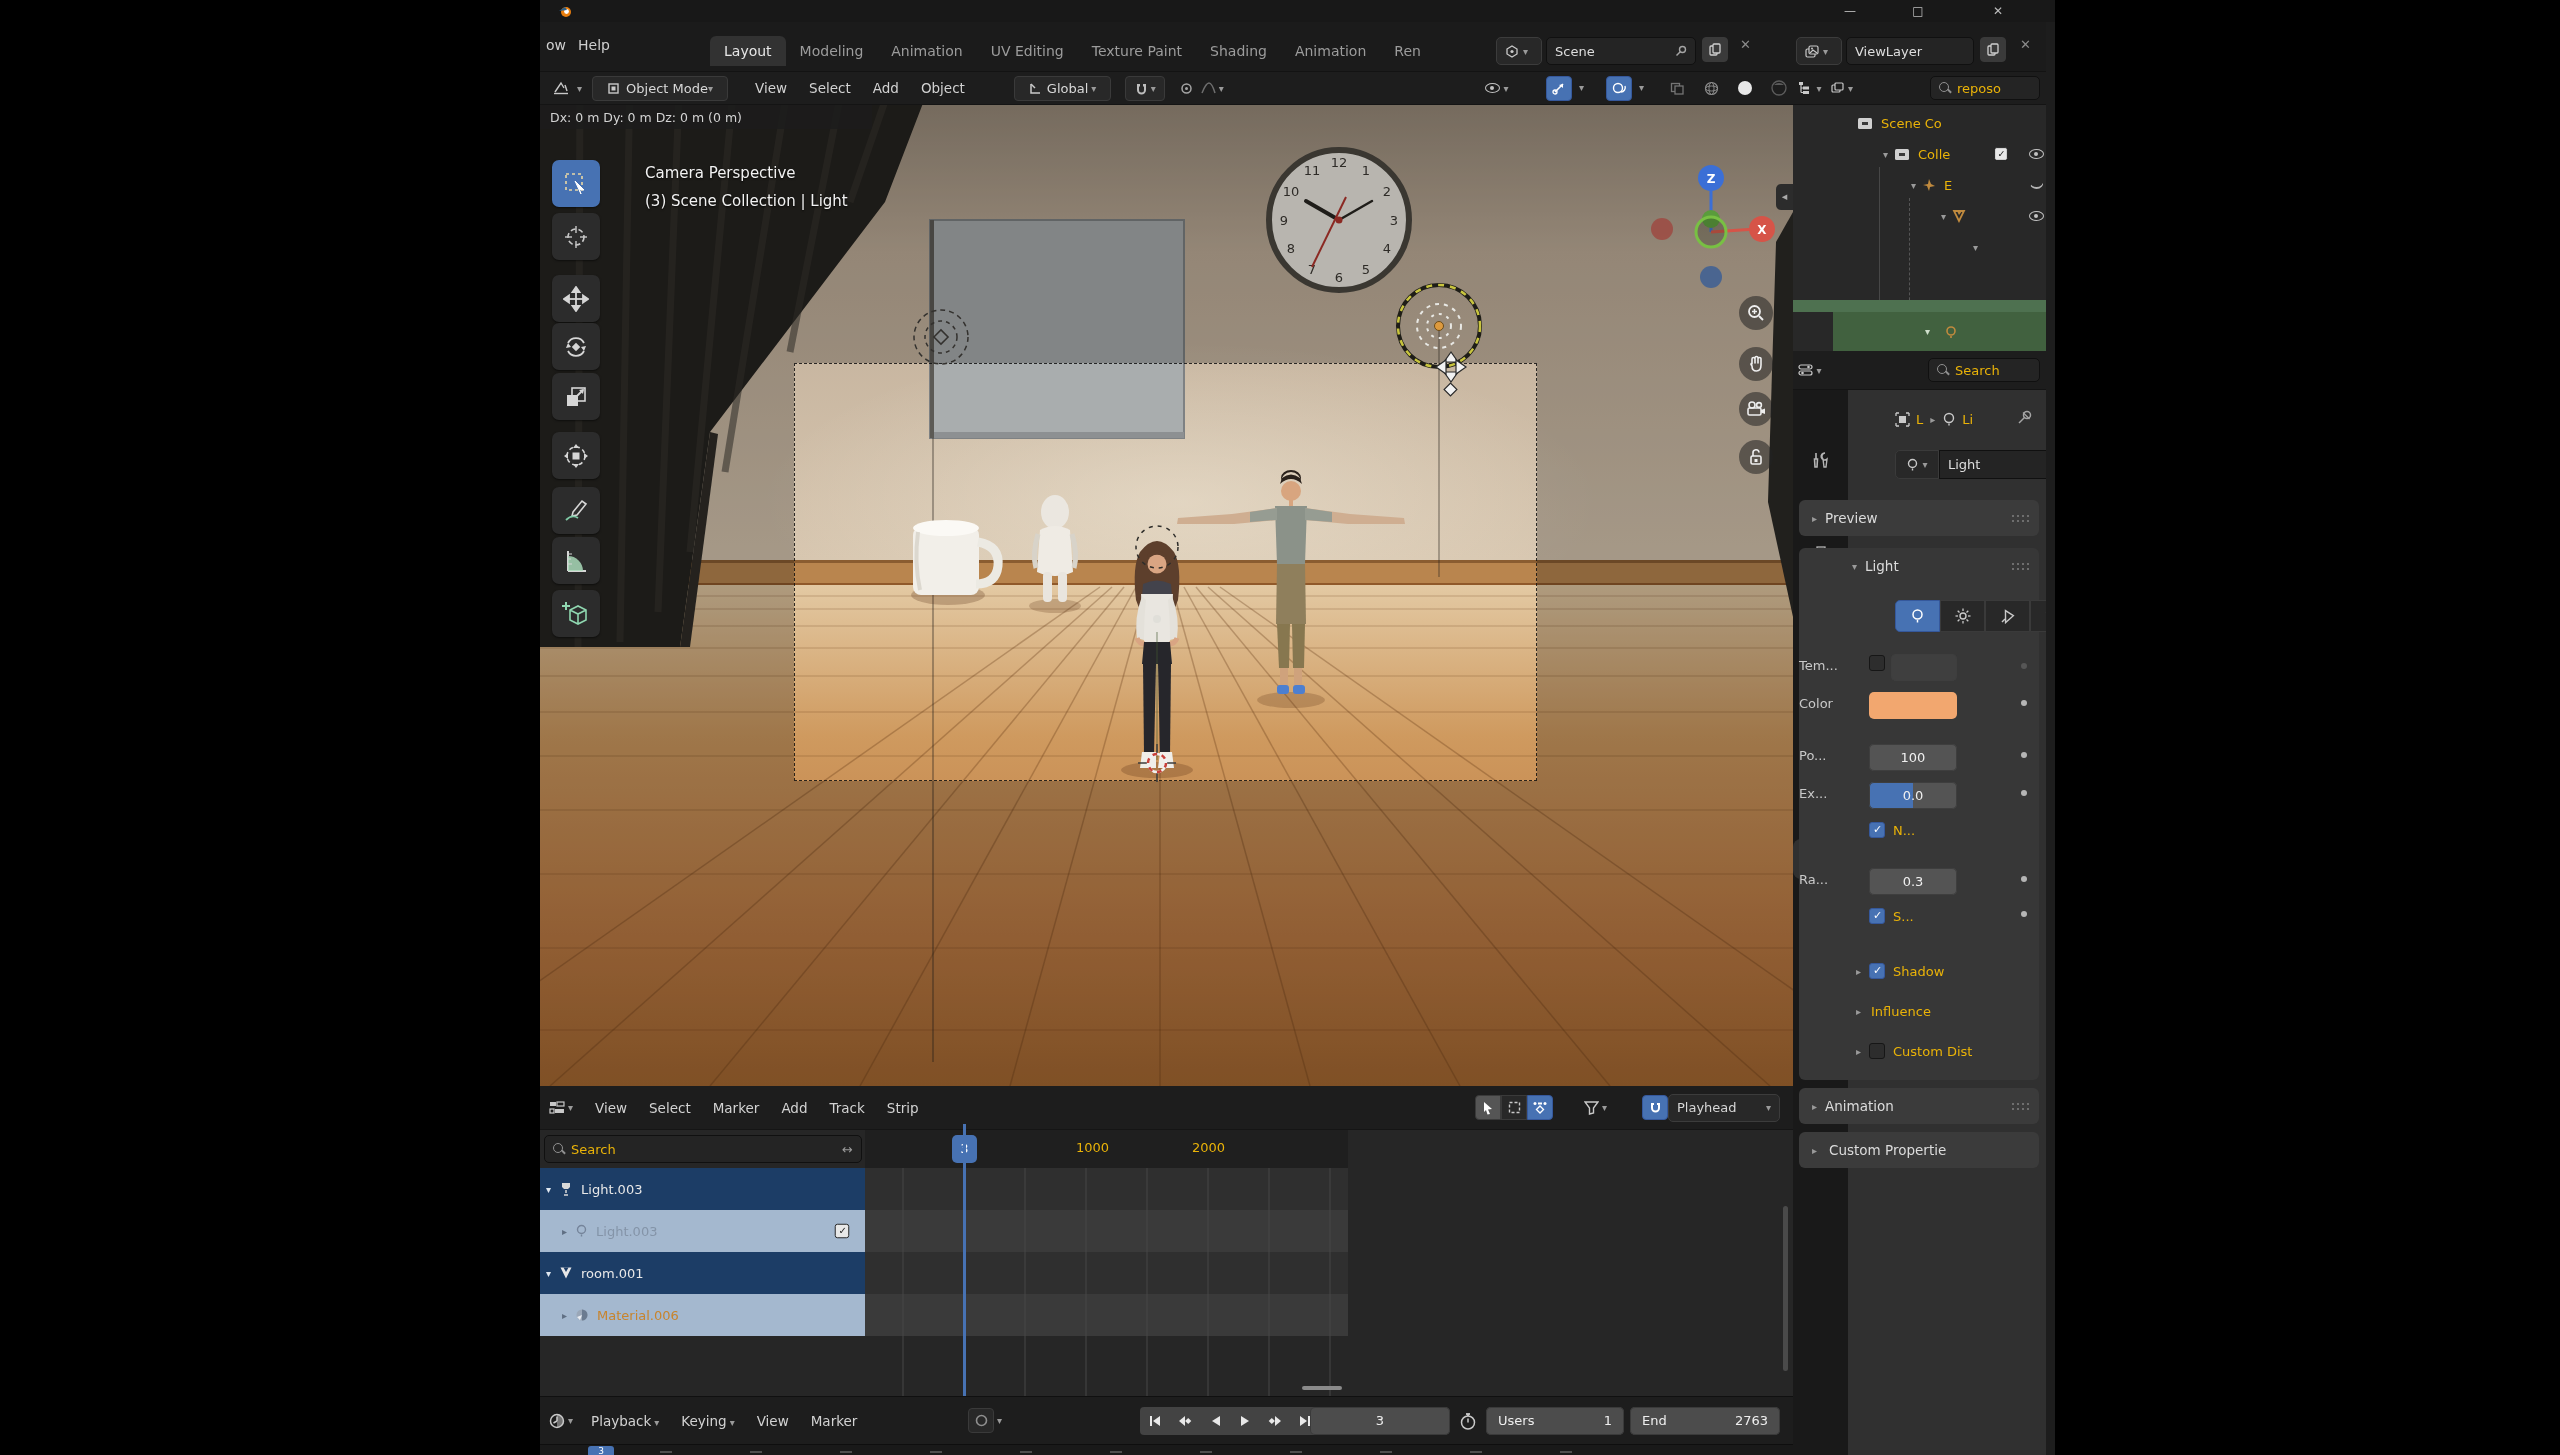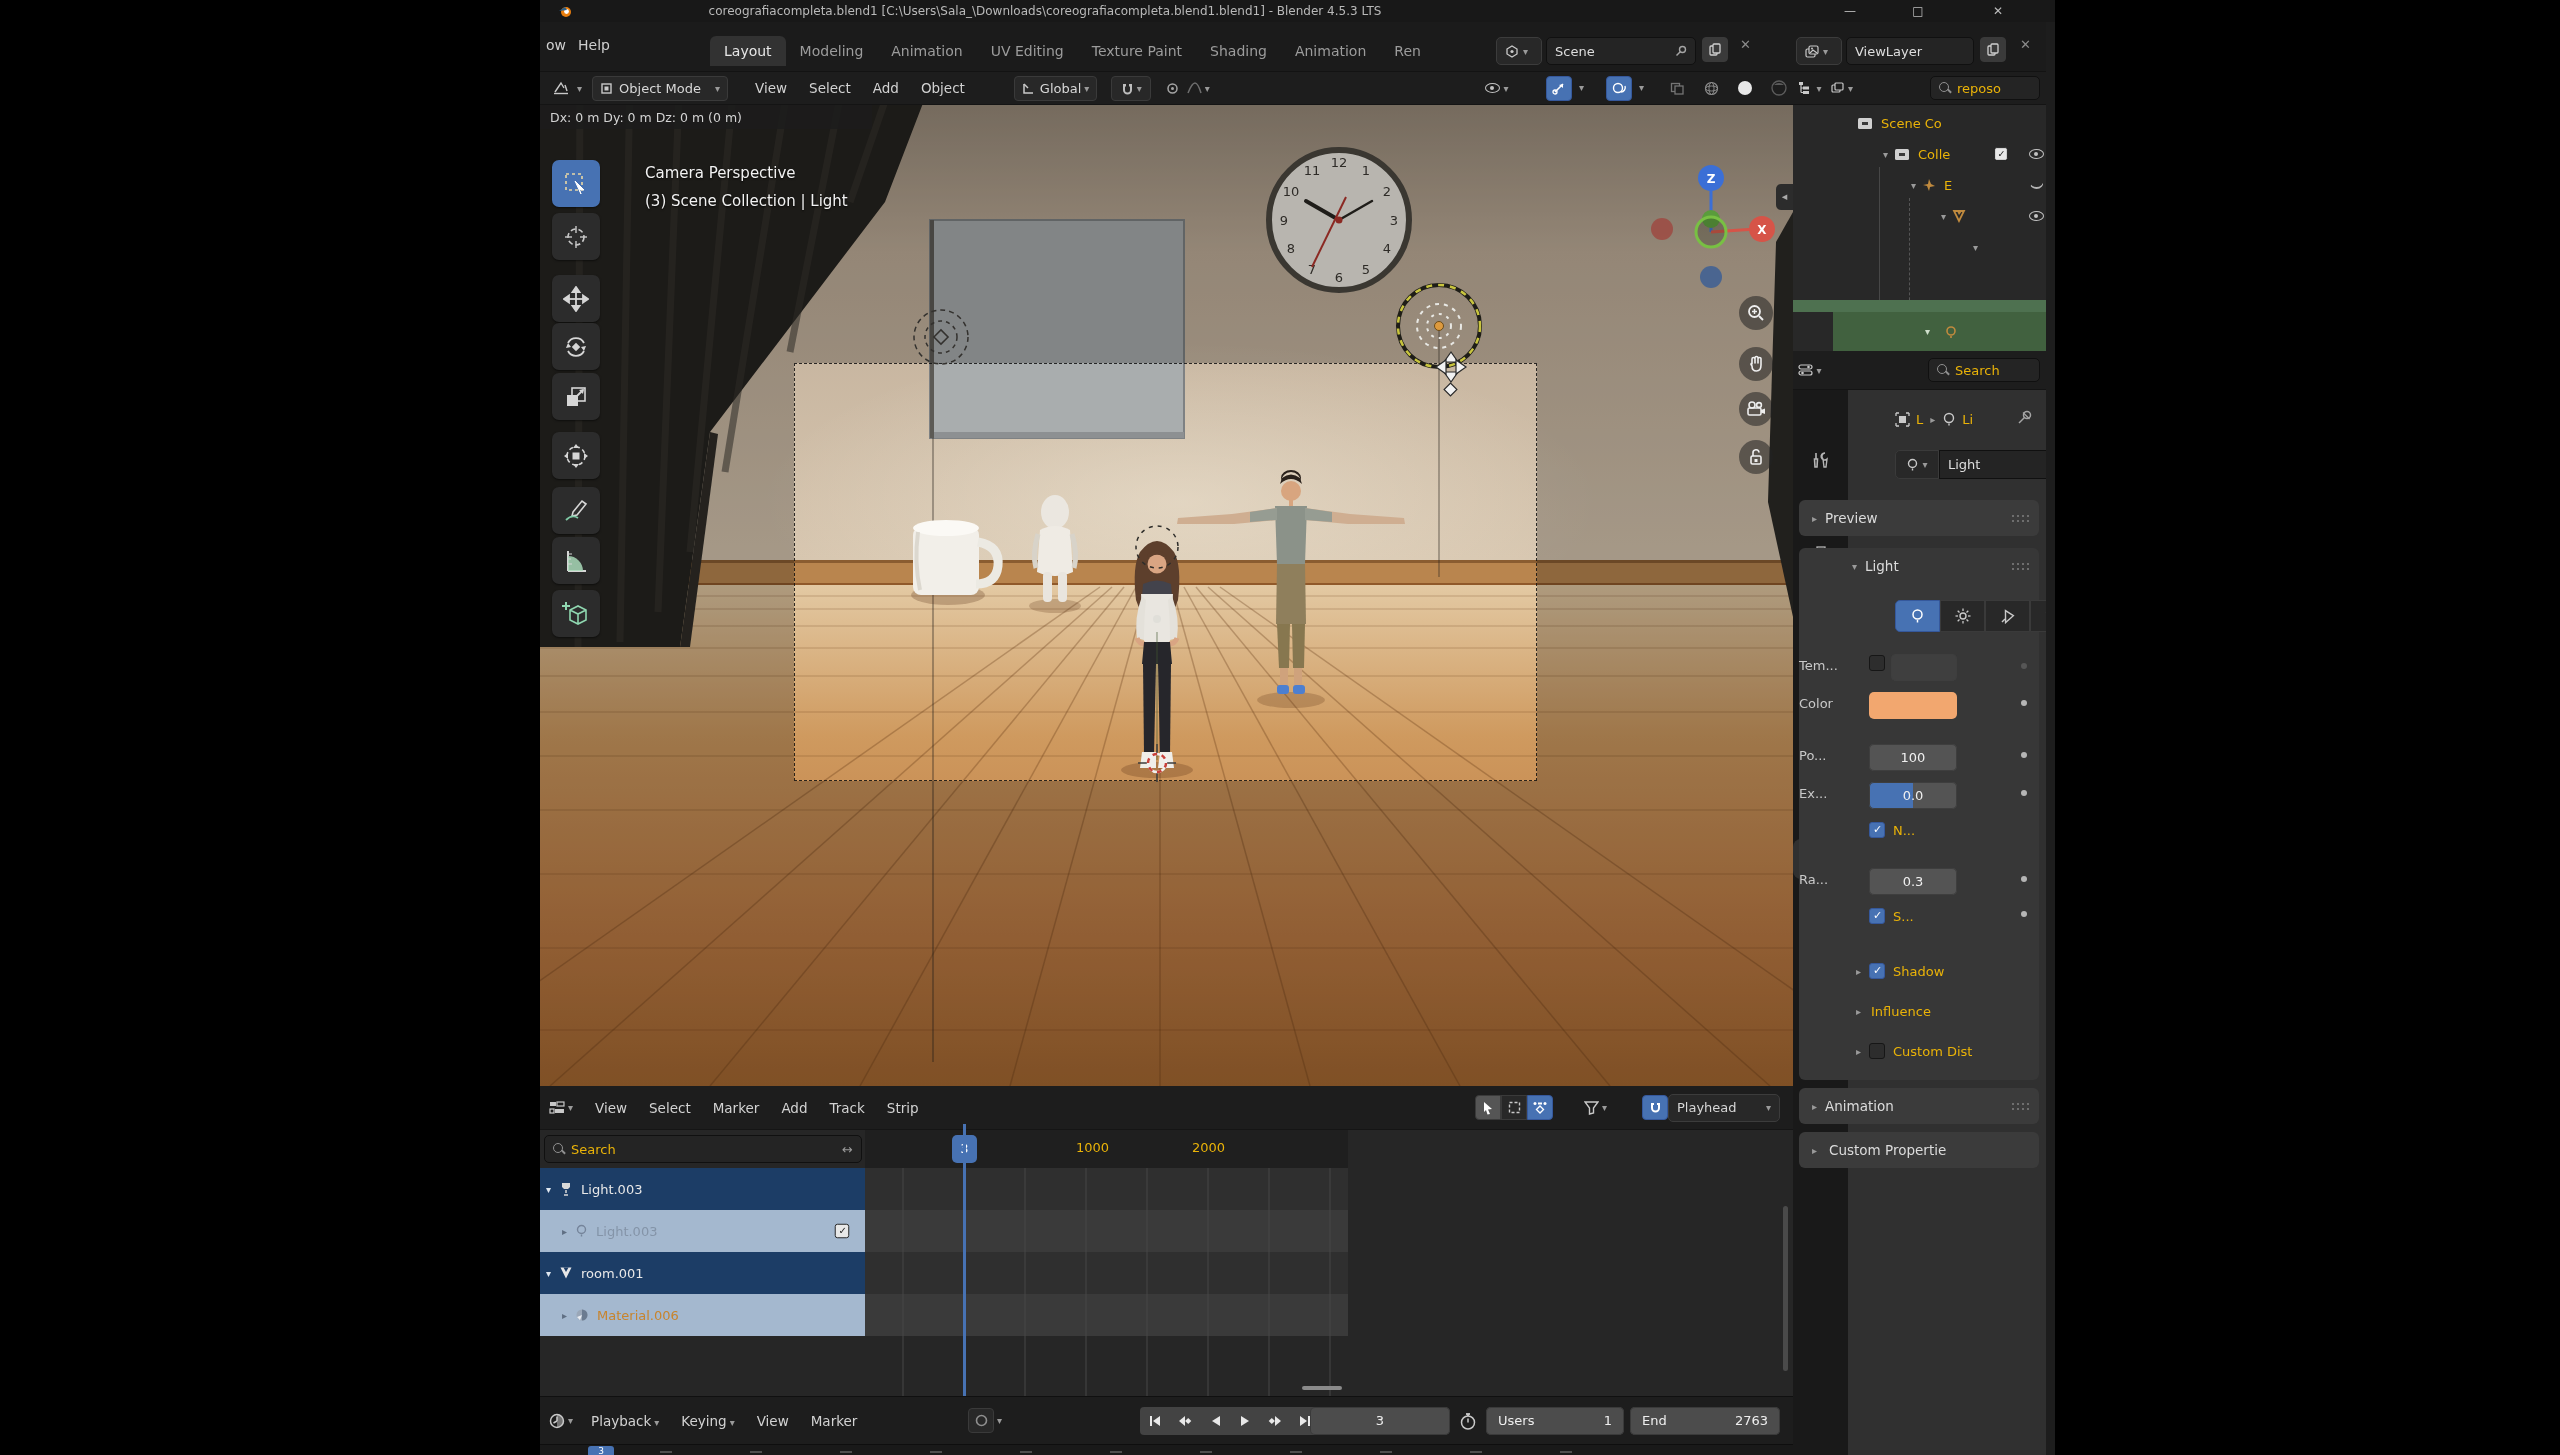--- a/index.html
+++ b/index.html
@@ -36,21 +36,21 @@
   .cb.light::after{content:"✓";position:absolute;left:3px;top:0;color:#222;font-size:11px;font-weight:bold;}
   .grip{display:inline-block;width:17px;height:7px;position:relative;}
   .grip::before{content:"";position:absolute;left:0;top:0;width:2px;height:2px;background:#6e6e6e;box-shadow:5px 0 #6e6e6e,10px 0 #6e6e6e,15px 0 #6e6e6e,0 5px #6e6e6e,5px 5px #6e6e6e,10px 5px #6e6e6e,15px 5px #6e6e6e;}
   .dot{display:inline-block;width:6px;height:6px;border-radius:50%;background:#b5b5b5;}
   .dot.dim{background:#565656;}
   .row{display:flex;align-items:center;margin-left:40px;}
   
   .vp{left:0;top:72px;width:1253px;height:1014px;overflow:hidden;background:#39352f;}
   .vp-head{left:0;top:0;width:1253px;height:33px;background:#1d1d1d;border-bottom:1px solid #141414;z-index:30;display:flex;align-items:center;}
   .menu-item{color:#d2d2d2;font-size:13.5px;padding:0 11px;}
-  .hbtn{height:25px;display:flex;align-items:center;background:#282828;border:1px solid #3a3a3a;border-radius:4px;padding:0 7px;color:#d8d8d8;font-size:13px;}
+  .hbtn{height:25px;display:flex;align-items:center;background:#282828;border:1px solid #3a3a3a;border-radius:4px;padding:0 14px;color:#d8d8d8;font-size:13px;}
   .hicon{width:26px;height:25px;background:#282828;border:1px solid #3a3a3a;border-radius:4px;display:flex;align-items:center;justify-content:center;}
   .hicon.blue{background:#4772b3;border-color:#35589c;}
   .hicon.flat{background:transparent;border-color:transparent;}
   .dx-bar{left:0;top:33px;width:332px;height:24px;background:rgba(28,28,28,.82);z-index:28;display:flex;align-items:center;padding-left:10px;color:#d4d4d4;font-size:12.5px;}
   .vlabel{z-index:26;color:#f2f2f2;font-size:15px;text-shadow:0 1px 2px rgba(0,0,0,.8);}
   .toolcol{left:12px;top:88px;z-index:26;}
   .tool{position:absolute;left:0;width:48px;height:47px;background:#2c2c2c;border-radius:7px;display:flex;align-items:center;justify-content:center;box-shadow:0 1px 2px rgba(0,0,0,.5);}
   .tool.active{background:#4772b3;}
   .pass{position:absolute;background:rgba(10,9,8,.24);z-index:5;}
   .camframe{position:absolute;left:254px;top:291px;width:743px;height:418px;border:1.5px dashed rgba(15,15,15,.85);z-index:6;}
@@ -85,21 +85,20 @@
 
 <div id="desktop">
 <div class="a app">
 
   <div class="a titlebar">
     <svg class="a" style="left:18px;top:4px" width="14" height="14" viewBox="0 0 14 14">
           <circle cx="8" cy="8" r="5" fill="#e87d0d"></circle>
           <circle cx="8.5" cy="7.5" r="2.4" fill="#fff"></circle>
           <path d="M1 7 L7 3 L9 6 Z" fill="#2b5f8a"></path>
         </svg>
-    <div class="a title-text" style="left:60px;top:0;width:890px">coreografiacompleta.blend1 [C:\Users\Sala_\Downloads\coreografiacompleta.blend1.blend1] - Blender 4.5.3 LTS</div>
     <div class="a winbtn" style="left:1288px;top:0">—</div>
     <div class="a winbtn" style="left:1356px;top:0">□</div>
     <div class="a winbtn" style="left:1436px;top:0">✕</div>
   </div>
 
   <div class="a topbar">
     <div class="a txt" style="left:6px;top:15px">ow</div>
     <div class="a txt" style="left:38px;top:15px">Help</div>
     <div class="a row" style="left:130px;top:14px">
       <div class="wtab active">Layout</div>

